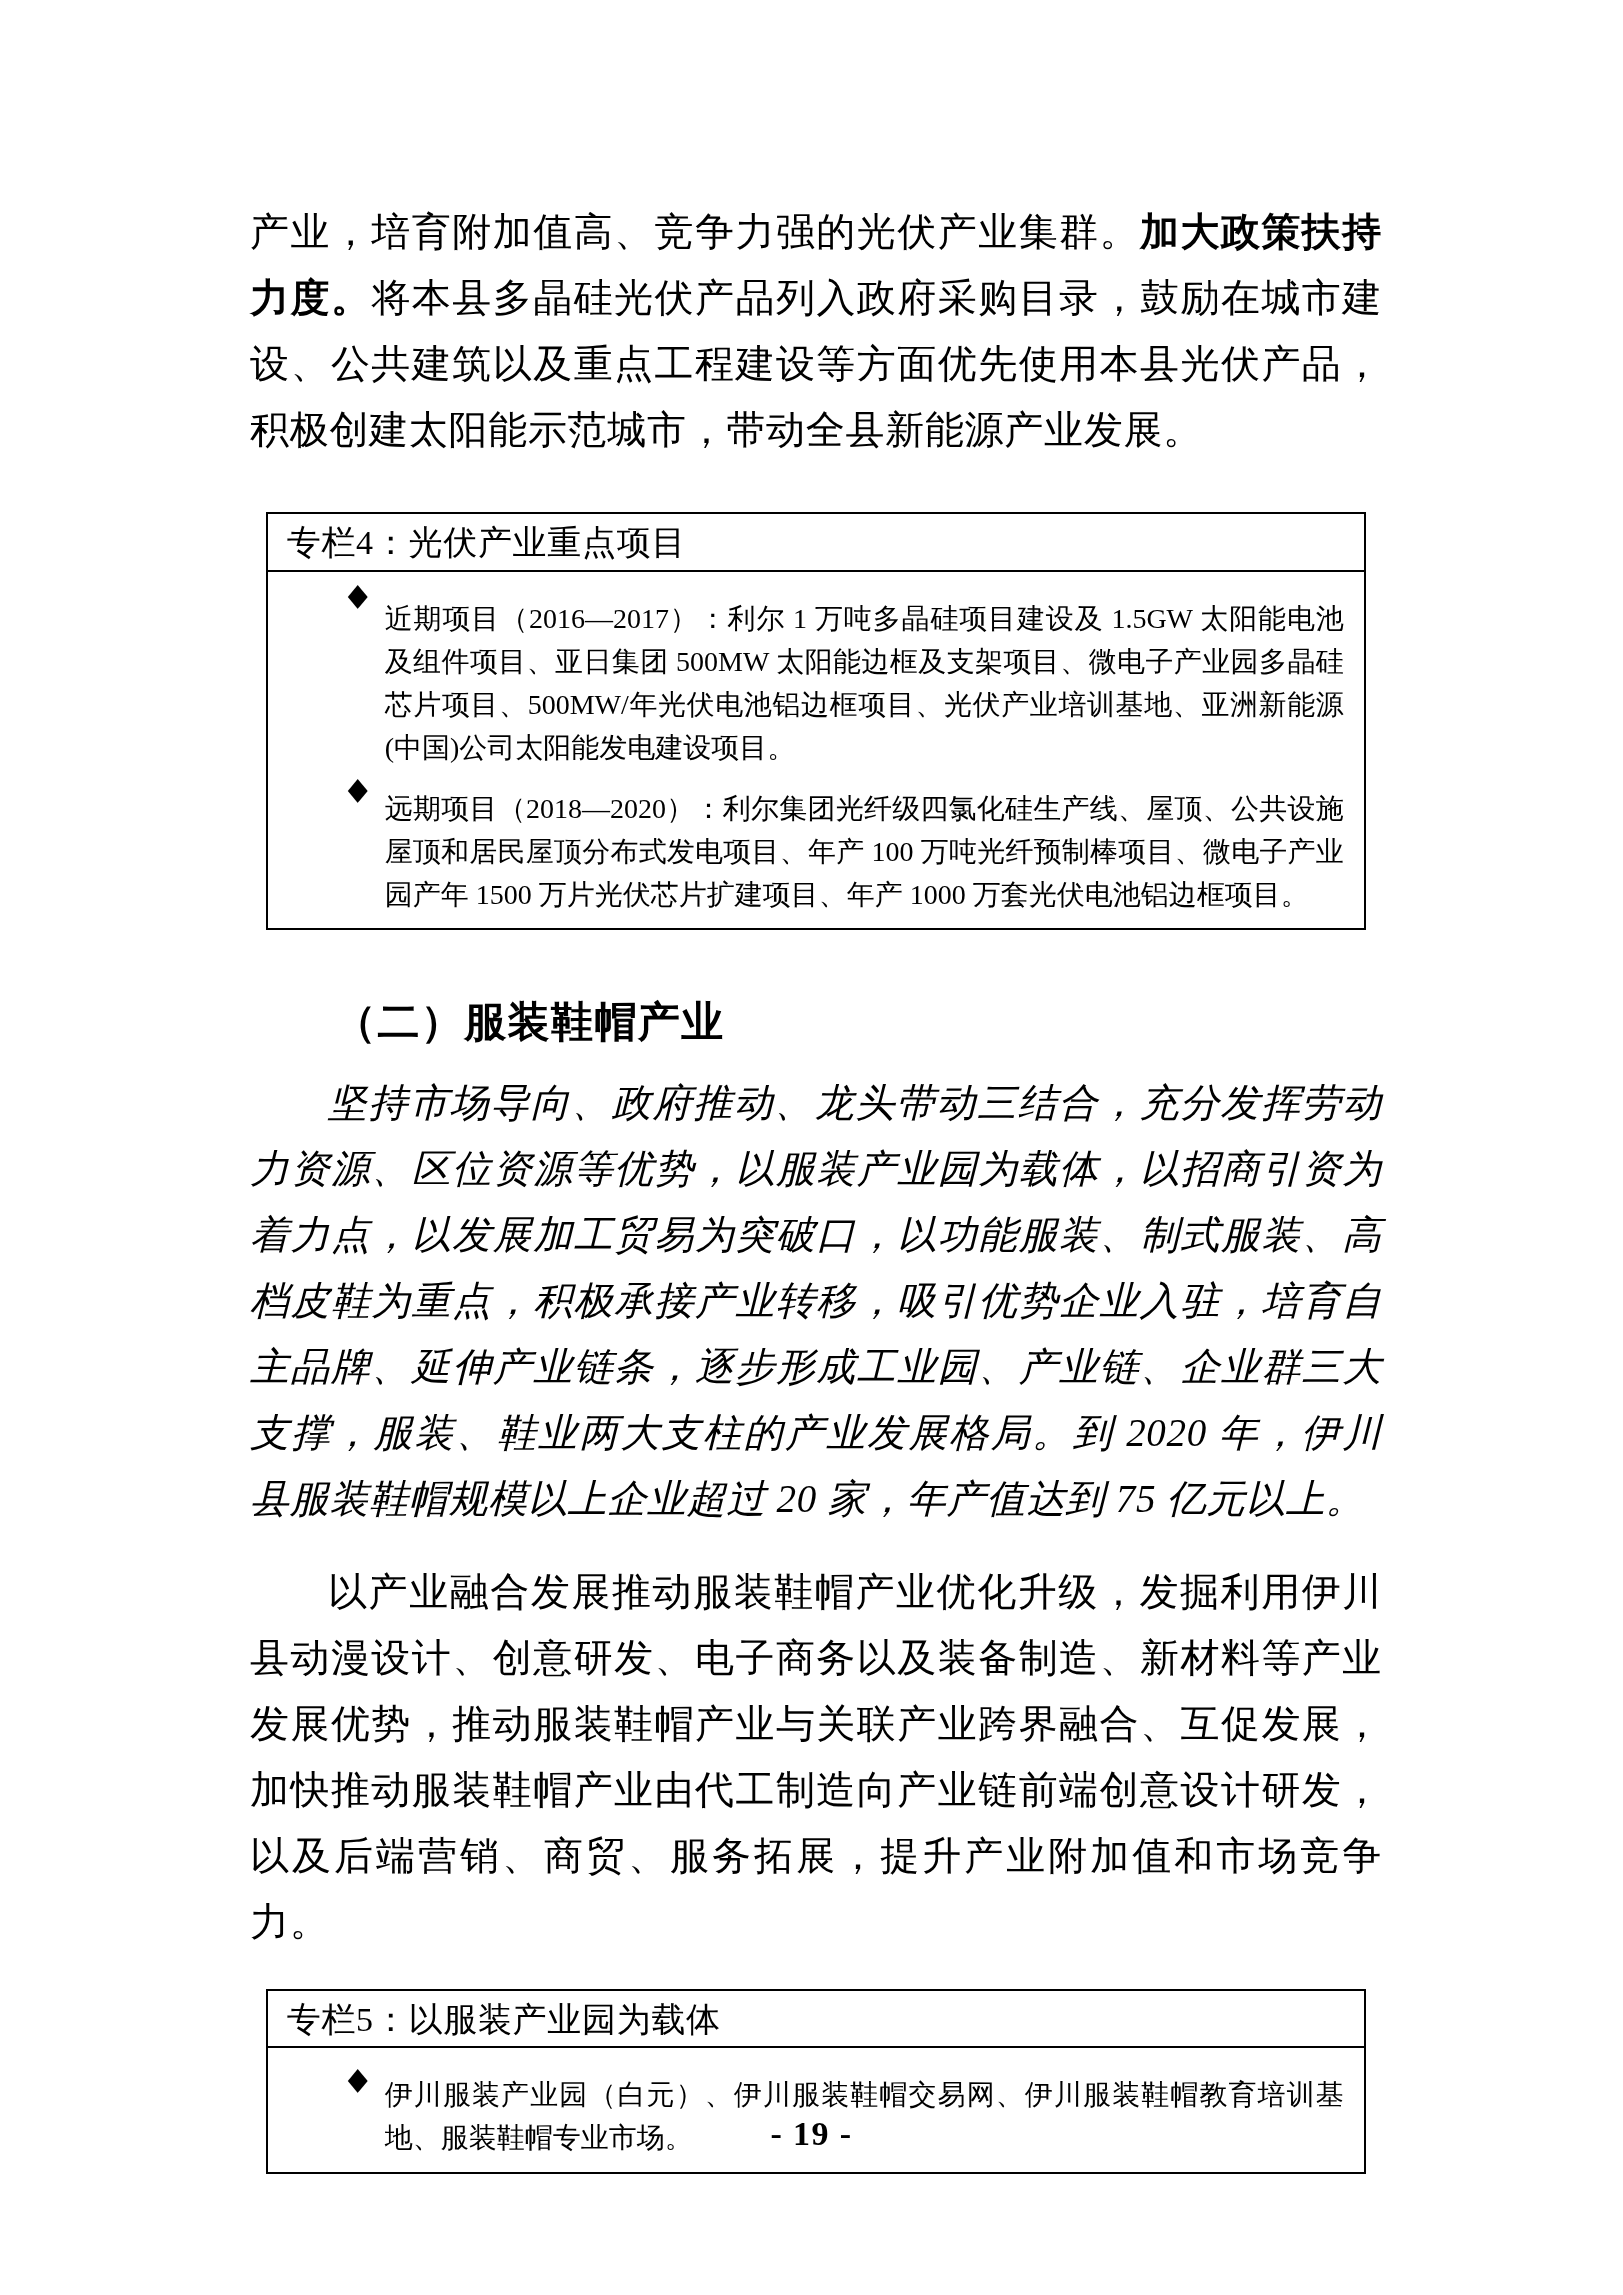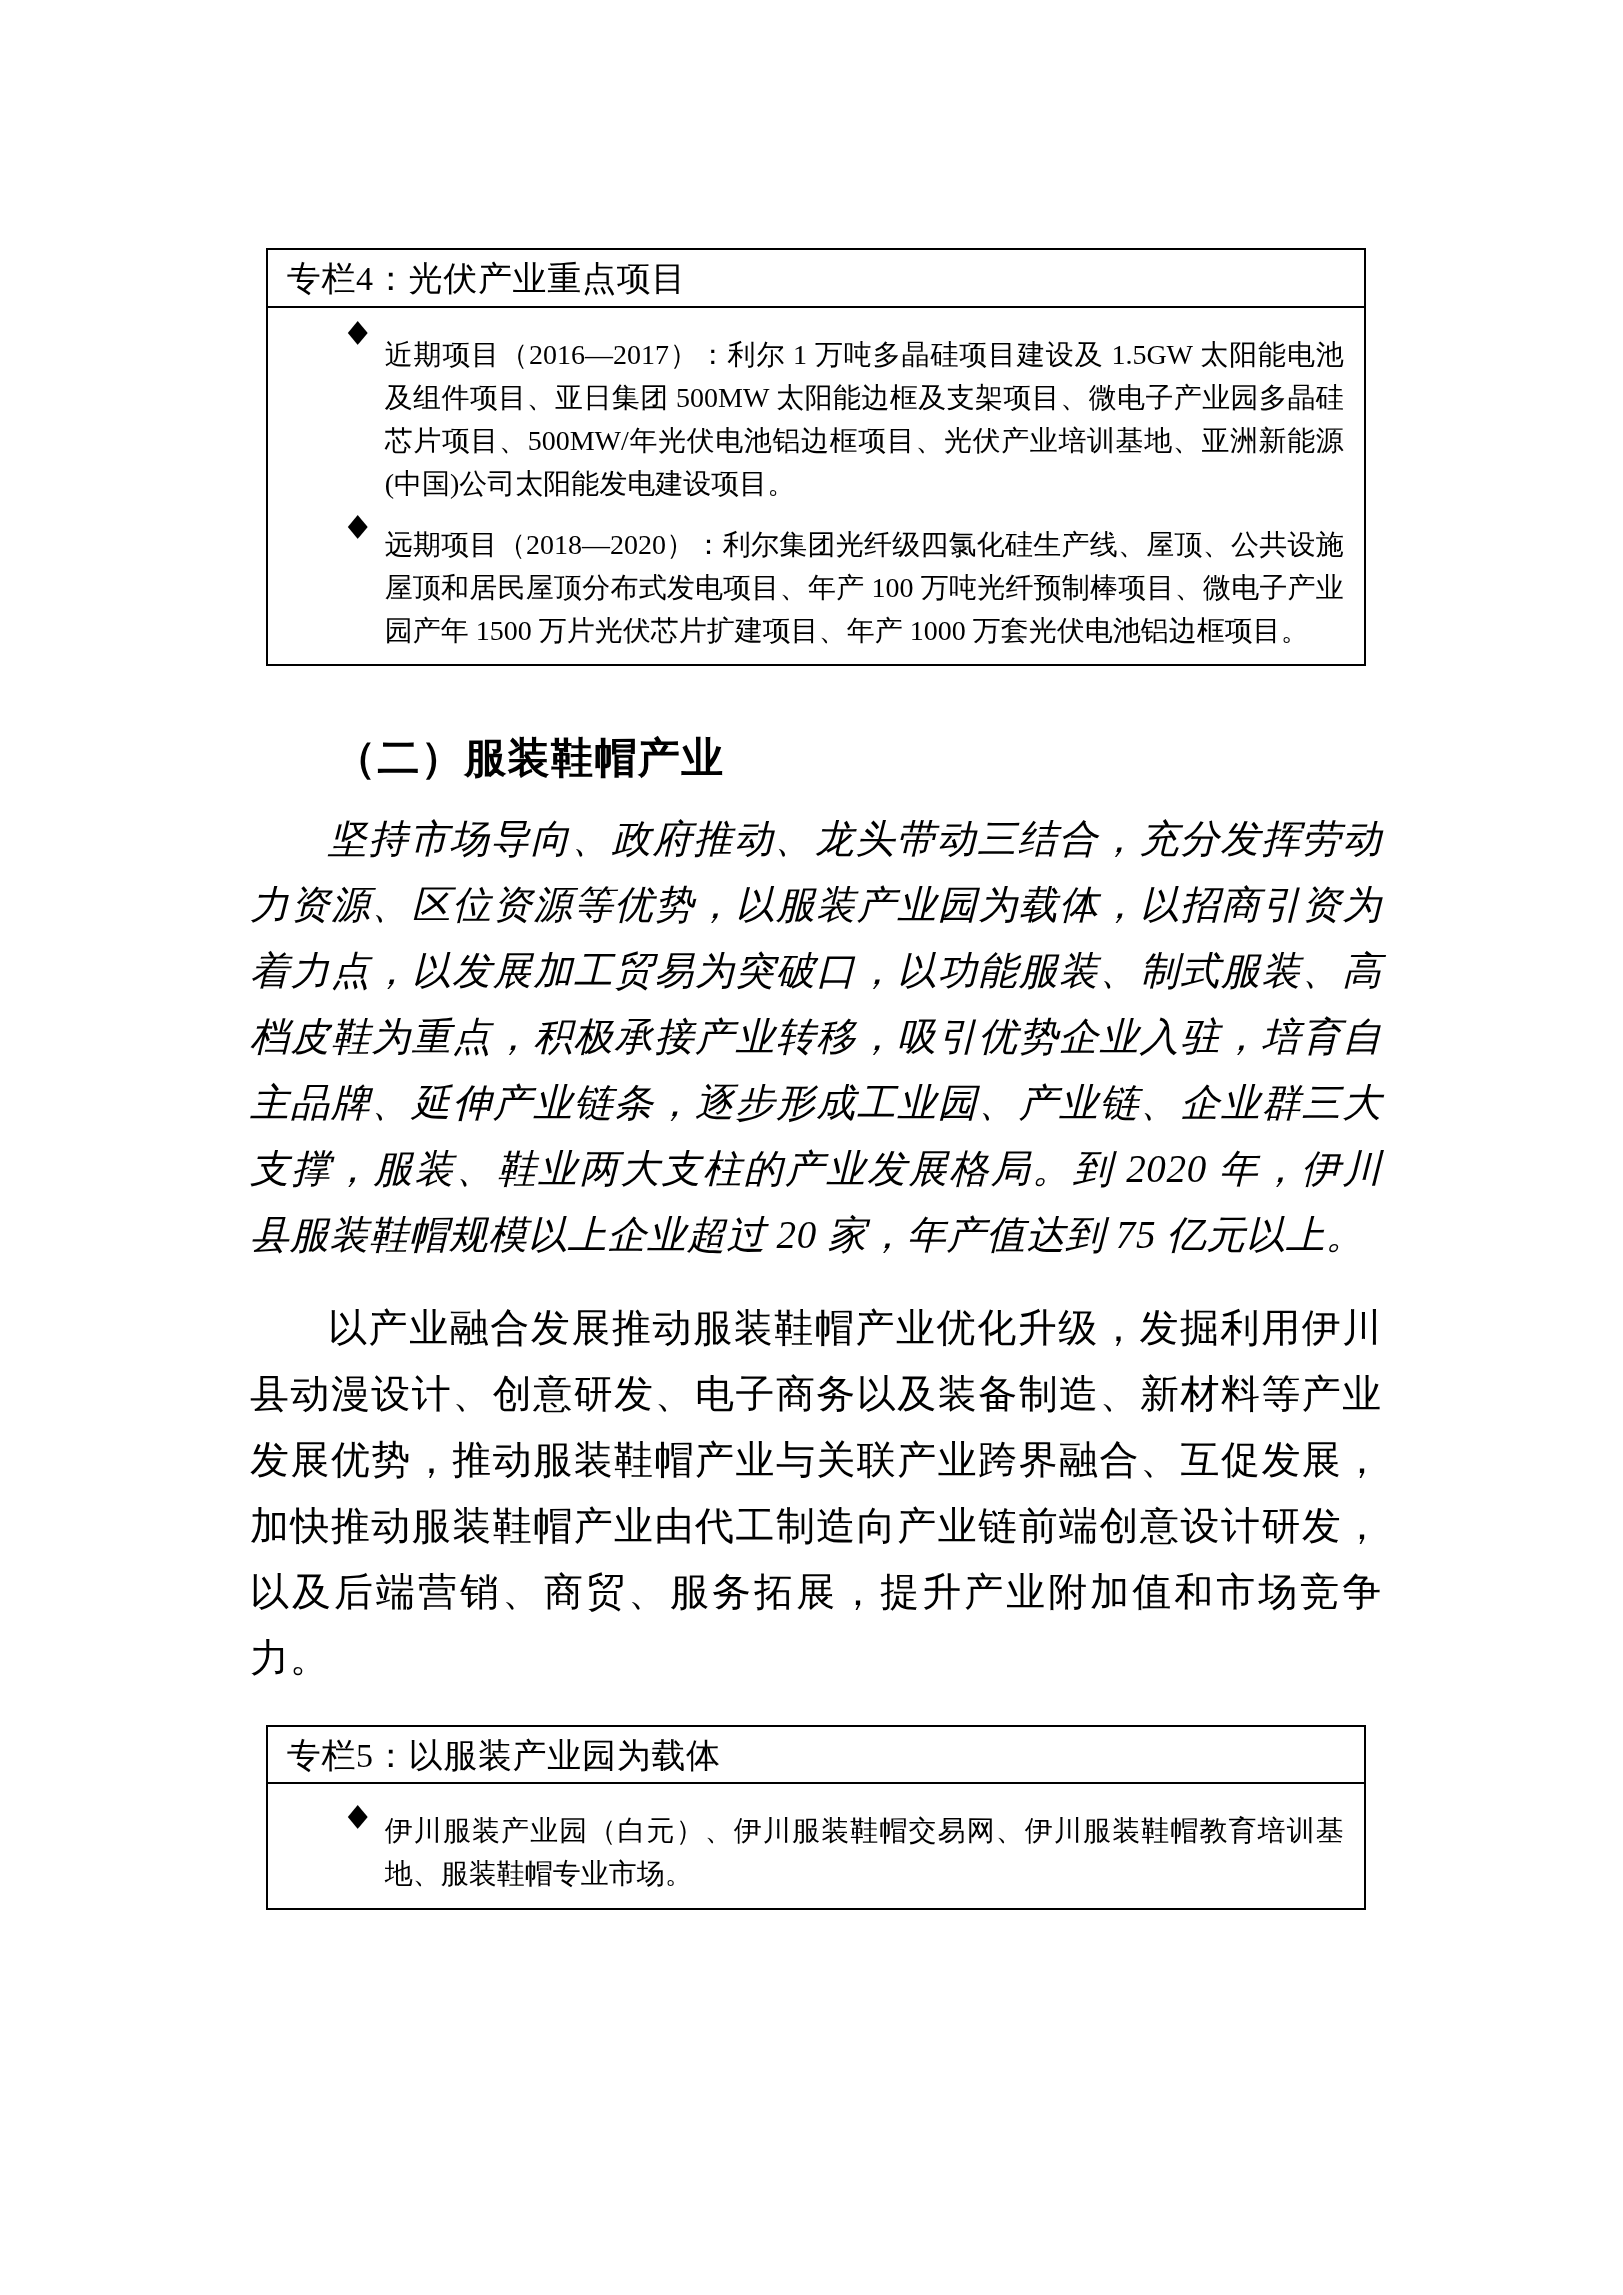--- a/index.html
+++ b/index.html
@@ -81,20 +81,23 @@
     font-weight: 700;
     letter-spacing: 1.4px;
   }
 </style>
 </head>
 <body>
 
 <div class="page">
   <div class="content">
 
+    <p class="body-para">
+      <span>产业，培育附加值高、竞争力强的光伏产业集群。</span><span class="emph">加大政策扶持力度。</span><span>将本县多晶硅光伏产品列入政府采购目录，鼓励在城市建设、公共建筑以及重点工程建设等方面优先使用本县光伏产品，积极创建太阳能示范城市，带动全县新能源产业发展。</span>
+    </p>
 
     <div class="column-box">
       <div class="box-header">专栏4：光伏产业重点项目</div>
       <div class="box-body">
         <div class="bullet-item">
           <span class="diamond">◆</span>
           <span class="bullet-text">近期项目（2016—2017）：利尔 1 万吨多晶硅项目建设及 1.5GW 太阳能电池及组件项目、亚日集团 500MW 太阳能边框及支架项目、微电子产业园多晶硅芯片项目、500MW/年光伏电池铝边框项目、光伏产业培训基地、亚洲新能源(中国)公司太阳能发电建设项目。</span>
         </div>
         <div class="bullet-item">
           <span class="diamond">◆</span>
@@ -114,14 +117,15 @@
       <div class="box-body">
         <div class="bullet-item">
           <span class="diamond">◆</span>
           <span class="bullet-text">伊川服装产业园（白元）、伊川服装鞋帽交易网、伊川服装鞋帽教育培训基地、服装鞋帽专业市场。</span>
         </div>
       </div>
     </div>
 
   </div>
 
+  <div class="page-number">- 19 -</div>
 </div>
 
 
 </body></html>

